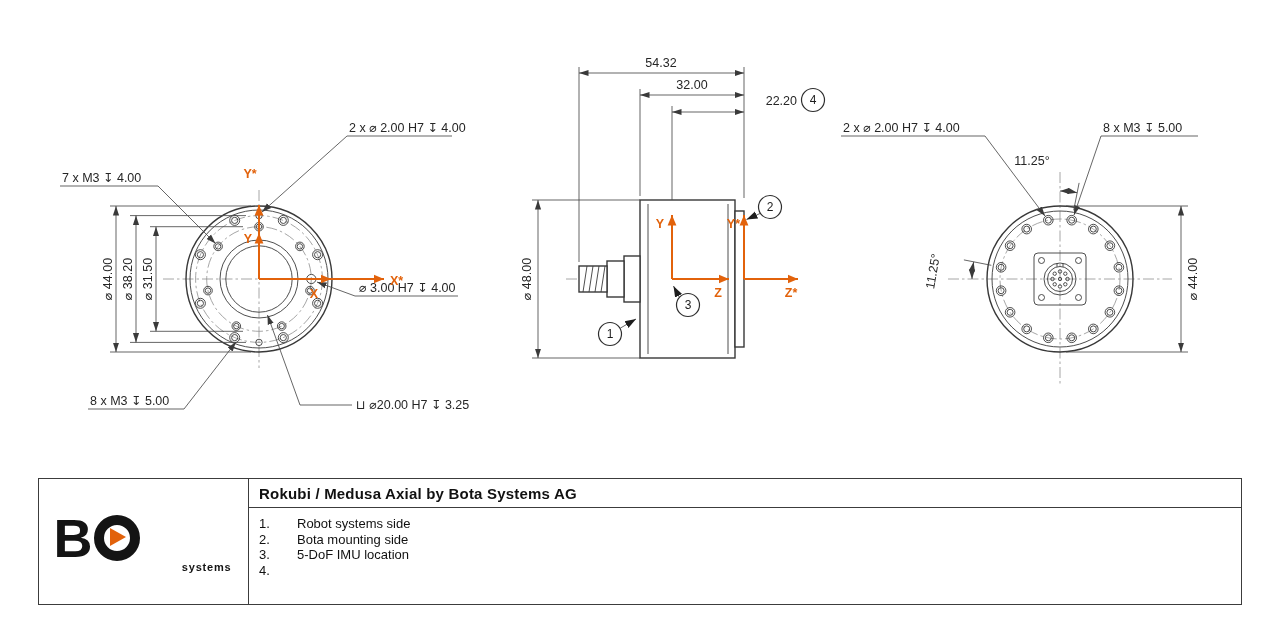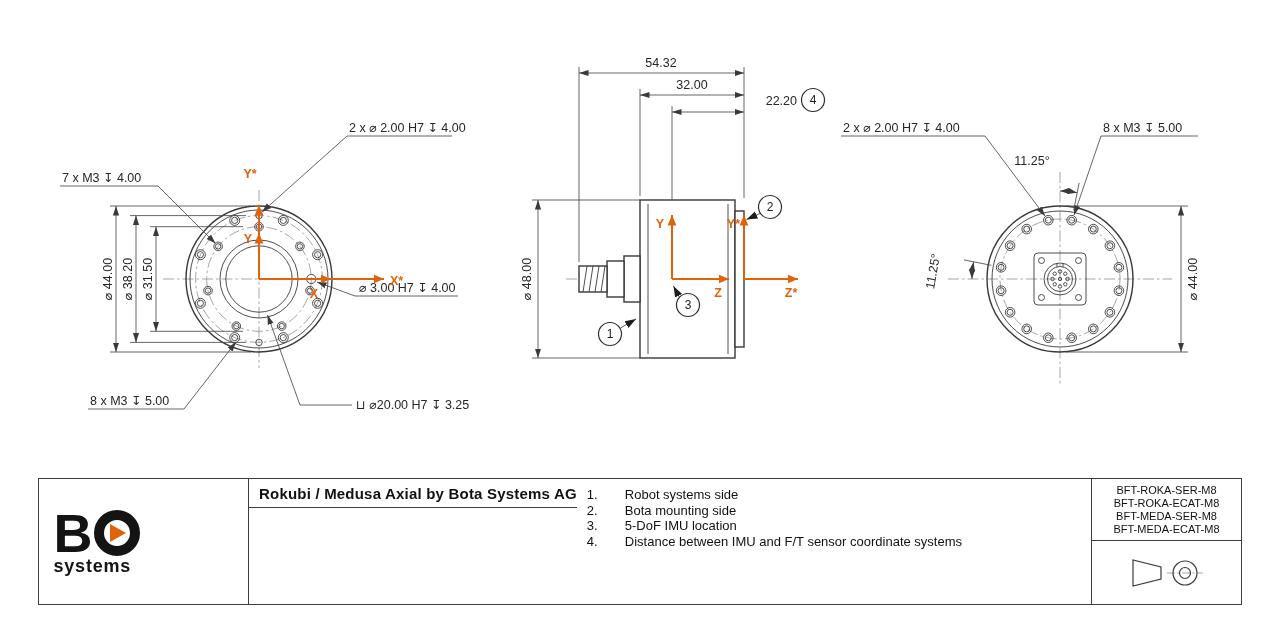--- a/index.html
+++ b/index.html
@@ -19,22 +19,22 @@
   .to{font-size:12.5px;fill:#E2620B;font-weight:bold}
   .tb2{font-size:12px;fill:#1c1c1c}
   .bal{stroke:#2e2e2e;stroke-width:1.2;fill:#ffffff}
   
   .titleblock{position:absolute;left:38px;top:478px;width:1204px;height:127px;border:1.4px solid #3c3c3c;display:flex;background:#fff}
   .tb-logo{width:210px;border-right:1.4px solid #3c3c3c;display:flex;align-items:center;justify-content:center}
   .logo{width:180px;display:flex;flex-direction:column}
   .logo-row{display:flex;align-items:center;font-weight:800;font-size:54px;color:#141414;letter-spacing:-2px;line-height:1}
   .logo-o{width:46px;height:46px;border:10px solid #141414;border-radius:50%;position:relative;margin:0 3px;flex:none}
   .logo-play{position:absolute;left:6px;top:3.5px;width:0;height:0;border-top:9.5px solid transparent;border-bottom:9.5px solid transparent;border-left:16px solid #E2620B}
-  .logo-sub{font-size:18px;font-weight:700;letter-spacing:.8px;color:#141414;margin-top:-4px;padding-right:2px}
-  .tb-main{flex:1;display:flex;flex-direction:row;min-width:0}
+  .logo-sub{text-align:right;font-size:11px;font-weight:700;letter-spacing:.8px;color:#141414;margin-top:-4px;padding-right:2px}
+  .tb-main{flex:1;display:flex;flex-direction:column;min-width:0}
   .tb-title{height:29px;border-bottom:1.4px solid #3c3c3c;display:flex;align-items:center;padding-left:10px;font-size:15px;font-weight:600;color:#111;letter-spacing:.2px}
   .tb-notes{padding:8px 0 0 10px;font-size:13px;color:#111}
   .note{display:flex;line-height:15.6px}
   .note .num{width:38px;flex:none}
   .tb-right{width:150px;border-left:1.4px solid #3c3c3c;display:flex;flex-direction:column}
   .pn-list{padding:5px 2px 4px;text-align:center;font-size:11px;line-height:13px;color:#111;border-bottom:1.4px solid #3c3c3c}
   .proj{flex:1;display:flex;align-items:center;justify-content:center}
 </style>
 </head>
 <body>
@@ -336,34 +336,17 @@
       <div class="note">
         <span class="num">2.</span>
         <span>Bota mounting side</span>
       </div>
       <div class="note">
         <span class="num">3.</span>
         <span>5-DoF IMU location</span>
       </div>
       <div class="note">
         <span class="num">4.</span>
-        <span>Distance between IMU and F/T sensor coordinate systems</span>
       </div>
     </div>
   </div>
 
-  <div class="tb-right">
-    <div class="pn-list">
-      <div>BFT-ROKA-SER-M8</div>
-      <div>BFT-ROKA-ECAT-M8</div>
-      <div>BFT-MEDA-SER-M8</div>
-      <div>BFT-MEDA-ECAT-M8</div>
-    </div>
-    <div class="proj">
-      <svg width="76" height="40" viewBox="0 0 76 40">
-        <polygon points="4,7 4,33 32,26 32,14" fill="none" stroke="#3a3a3a" stroke-width="1.2"></polygon>
-        <line x1="38" y1="20" x2="74" y2="20" stroke="#8f8f8f" stroke-width="0.8" stroke-dasharray="8 2.5 2 2.5"></line>
-        <circle cx="56" cy="20" r="12" fill="none" stroke="#3a3a3a" stroke-width="1.2"></circle>
-        <circle cx="56" cy="20" r="5.5" fill="none" stroke="#3a3a3a" stroke-width="1.2"></circle>
-      </svg>
-    </div>
-  </div>
 </div>
 
 </body></html>

